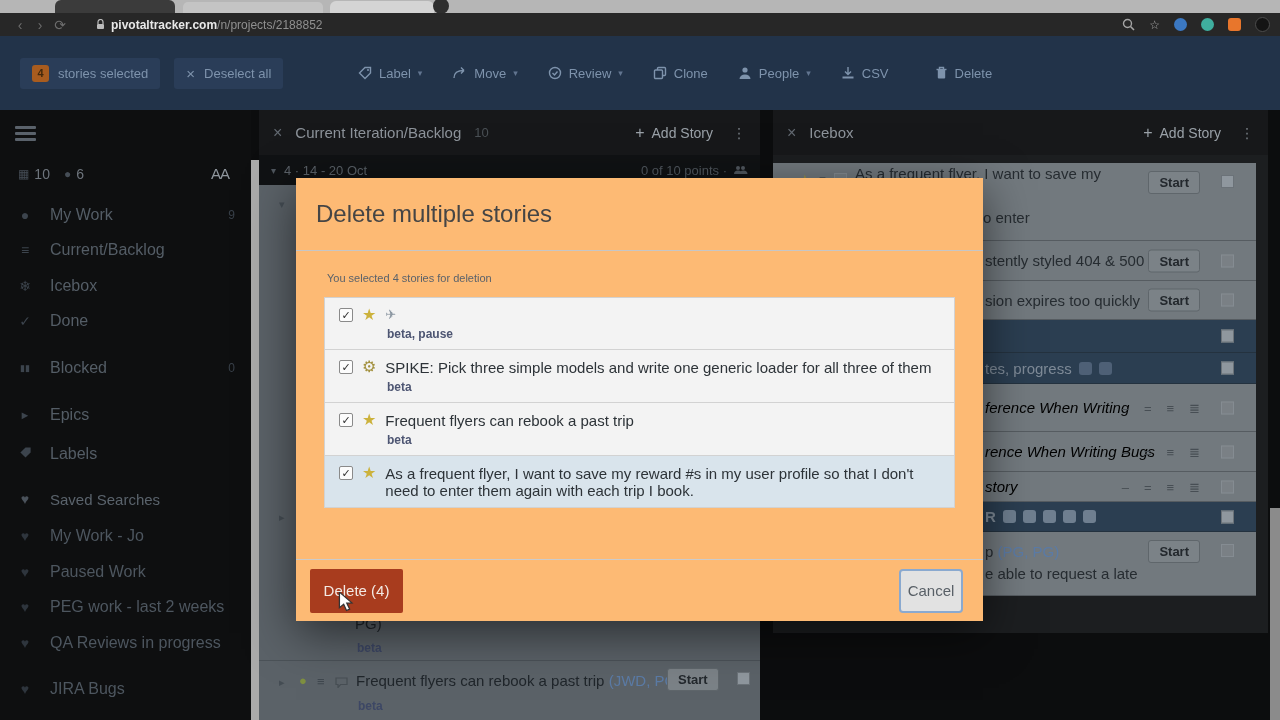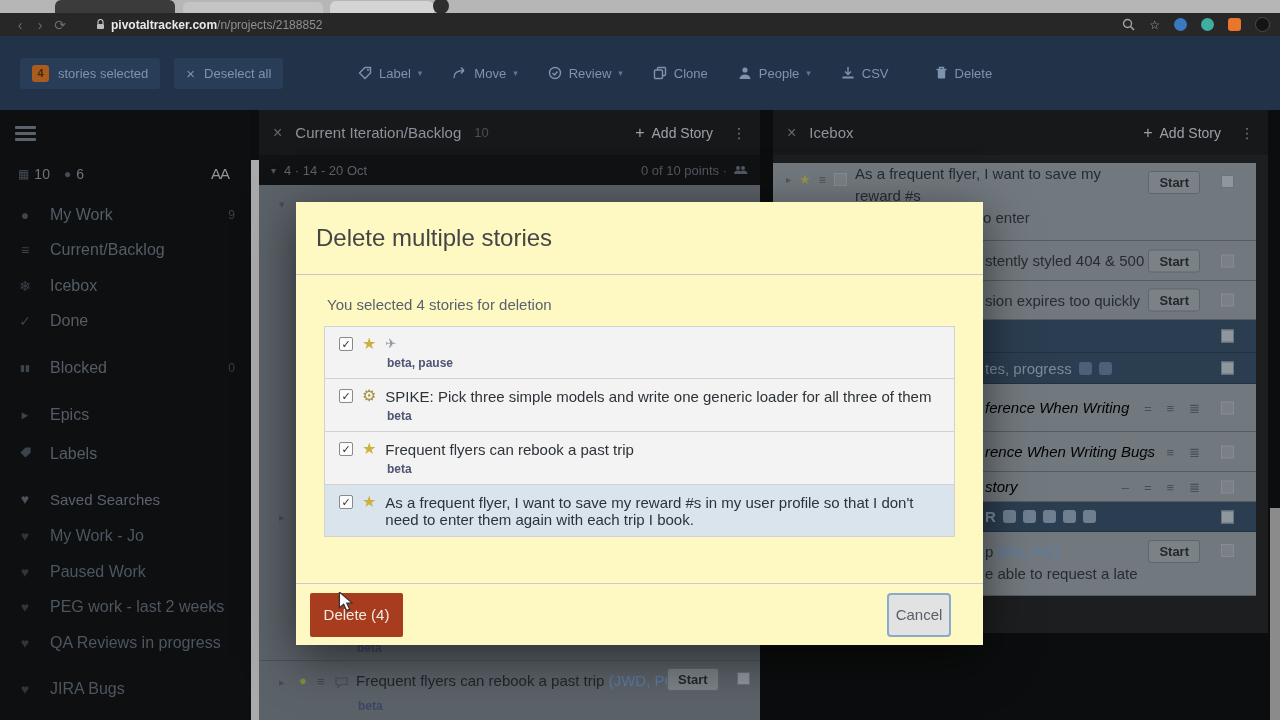--- a/index.html
+++ b/index.html
@@ -103,36 +103,36 @@
   .ib-start { position:absolute; right:56px; top:50%; transform:translateY(-50%); }
   .ib-start.top { top:8px; transform:none; }
   .ib-cbx { position:absolute; right:22px; top:50%; transform:translateY(-50%); }
   .ib-cbx.top { top:12px; transform:none; }
   .est { position:absolute; right:56px; top:50%; transform:translateY(-50%); display:flex; gap:15px; color:#474e54; font-size:13px; }
   .chipIc { width:13px; height:13px; border-radius:3px; background:#4e6076; display:inline-block; margin-left:7px; }
   .ib-row.r9 .chipIc { background:#6f7f90; }
   .rline { line-height:22px; }
 
   
-  .modal { position:absolute; left:296px; top:178px; width:687px; height:443px; background:#fef9c3; box-shadow:0 12px 45px rgba(0,0,0,.55); z-index:10;margin-top:24px; }
+  .modal { position:absolute; left:296px; top:178px; width:687px; height:443px; background:#fdba74; box-shadow:0 12px 45px rgba(0,0,0,.55); z-index:10; }
   .m-head { height:73px; display:flex; align-items:center; padding-left:20px; border-bottom:1px solid #c6c6c6; font-size:24px; color:#454545; }
-  .m-summary { margin:21px 0 13px 31px; color:#5a626b; font-size:15px; }
+  .m-summary { margin:21px 0 13px 31px; color:#5a626b; font-size:11px; }
   .m-rows { margin:0 28px; }
   .m-row { background:#f3f3f3; border:1px solid #d2d2d2; border-bottom:none; padding:9px 14px 8px; }
   .m-row:last-child { border-bottom:1px solid #d2d2d2; }
   .m-row.hl { background:#d9e4ec; }
   .m-line1 { display:flex; gap:9px; align-items:flex-start; font-size:15px; color:#2d3338; line-height:17px; }
   .m-cb { width:14px; height:14px; flex:none; background:#fcfcfc; border:1px solid #8a8a8a; border-radius:2px; font-size:11px; line-height:12px; text-align:center; color:#2e2e2e; margin-top:1px; }
   .m-star { color:#ccb23c; font-size:16px; line-height:16px; flex:none; }
   .m-gear { color:#a3913f; font-size:16px; line-height:16px; flex:none; }
   .m-plane { color:#8d98a3; font-size:13px; line-height:16px; flex:none; }
   .m-title-txt b { font-weight:normal; }
   .m-labels { margin:4px 0 0 48px; font-size:12px; font-weight:bold; color:#4d5572; }
   .m-labels:empty { display:none; }
-  .m-foot { position:absolute; left:0; bottom:0; width:100%; height:62px; border-top:1px solid #cbcbcb; display:flex; align-items:center; justify-content:space-between; padding:0 32px 0 14px; }
+  .m-foot { position:absolute; left:0; bottom:0; width:100%; height:62px; border-top:1px solid #cbcbcb; display:flex; align-items:center; justify-content:space-between; padding:0 20px 0 14px; }
   .btn-del { width:93px; height:44px; background:#a83c1e; border:none; border-radius:2px; color:#f3eae4; font-size:15px; font-family:inherit; }
   .btn-can { width:64px; height:44px; background:#e2e2e2; border:2px solid #8aa9cf; border-radius:4px; color:#585f66; font-size:15px; font-family:inherit; }
   .cursor { position:absolute; left:338px; top:592px; z-index:20; }
 </style>
 </head>
 <body>
 
 <div class="tabstrip">
   <div class="tab-mid"></div>
   <div class="tab-dark"></div>

